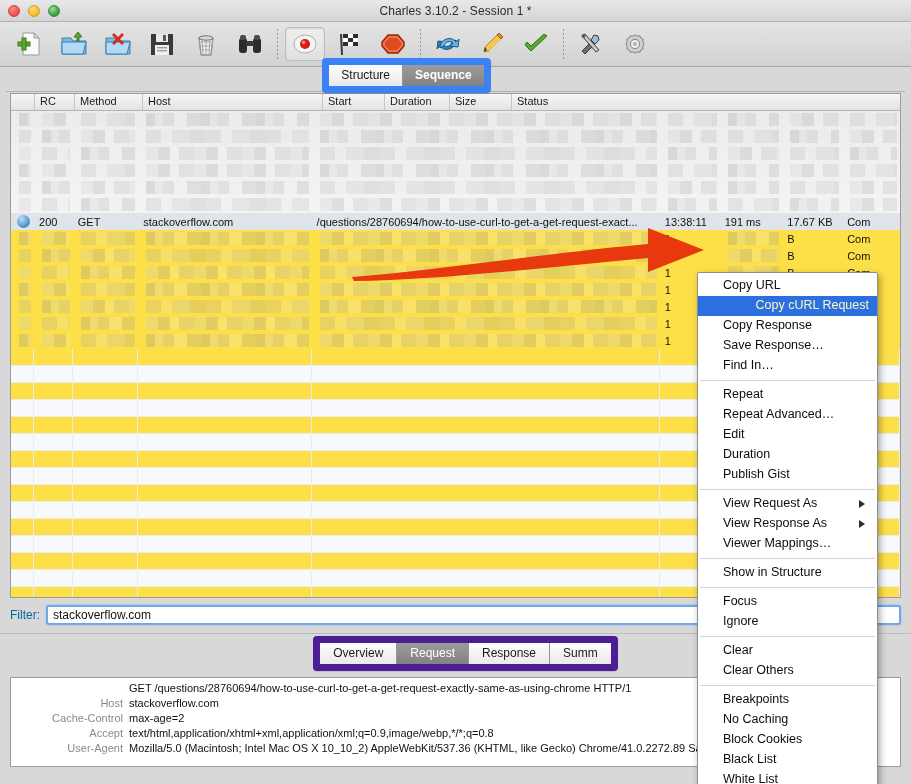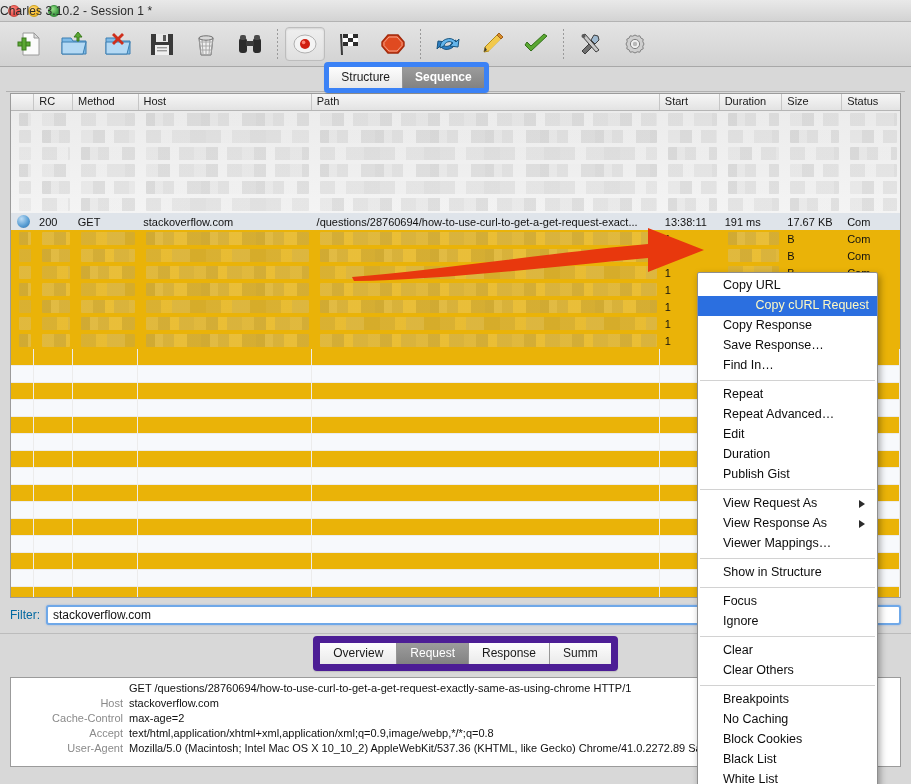--- a/index.html
+++ b/index.html
@@ -17,21 +17,21 @@
     border-bottom: 1px solid #b3b3b3;
     display: flex; align-items: center;
     position: relative;
   }
   .lights { display: flex; gap: 8px; padding-left: 8px; }
   .light { width: 12px; height: 12px; border-radius: 50%; }
   .light.red    { background: radial-gradient(circle at 35% 30%, #ff8a80, #ef5350 60%, #d13b31); border: 1px solid #c9493f; }
   .light.yellow { background: radial-gradient(circle at 35% 30%, #ffd980, #fbc02d 60%, #d19c18); border: 1px solid #cda21d; }
   .light.green  { background: radial-gradient(circle at 35% 30%, #9be48a, #43a047 60%, #2f7c33); border: 1px solid #38903c; }
   .win-title {
-    position: absolute; left: 0; right: 0; text-align: left;
+    position: absolute; left: 0; right: 0; text-align: center;
     font-size: 12px; color: #2b2b2b; font-weight: 400;
     letter-spacing: .1px;
   }
 
   
   .toolbar {
     height: 45px;
     background: linear-gradient(to bottom, #e4e4e4 0%, #d2d2d2 100%);
     border-bottom: 1px solid #a8a8a8;
     display: flex; align-items: center;
@@ -67,40 +67,40 @@
     height: 26px; position: relative;
     display: flex; align-items: flex-end; justify-content: center;
   }
   .tabstrip .line {
     position: absolute; bottom: 1px; left: 6px; right: 6px;
     border-bottom: 1px solid #b0b0b0;
   }
   .tabgroup {
     display: flex; position: relative; z-index: 2;
     margin-right: 98px;
-    border: 5px solid #3b82f6;
+    border: 7px solid #3b82f6;
     border-radius: 4px; overflow: hidden;
     box-shadow: 0 1px 1px rgba(0,0,0,.12);
   }
   .tabgroup .tab {
     font-size: 12px; padding: 3px 12px 4px;
     background: linear-gradient(to bottom,#fdfdfd,#e8e8e8);
     color: #1a1a1a; cursor: default;
   }
   .tabgroup .tab + .tab { border-left: 1px solid #969696; }
   .tabgroup .tab.active {
     background: linear-gradient(to bottom,#9c9c9c,#828282);
     color: #fff;
     font-weight: bold;
   }
 
   
   .tablewrap {
     margin: 0 10px;
-    background: #eab308;
+    background: #fde047;
     border: 1px solid #9b9b9b;
     height: 505px;
     position: relative;
     overflow: hidden;
   }
   .thead {
     display: flex; height: 17px;
     background: linear-gradient(to bottom,#f6f6f6,#e3e3e3);
     border-bottom: 1px solid #b5b5b5;
     font-size: 11px; color: #1a1a1a;
@@ -445,21 +445,20 @@
     </div>
   </div>
 
   <div class="tablewrap">
 
     <div class="thead">
       <div class="th c-icon"></div>
       <div class="th c-rc">RC</div>
       <div class="th c-method">Method</div>
       <div class="th c-host">Host</div>
-      <div class="th c-path">Path</div>
       <div class="th c-start">Start</div>
       <div class="th c-duration">Duration</div>
       <div class="th c-size">Size</div>
       <div class="th c-status">Status</div>
     </div>
 
     <div class="blurtop">
       <div class="row blur">
         <div class="cell c-icon">
             <div class="blurcell"></div>

